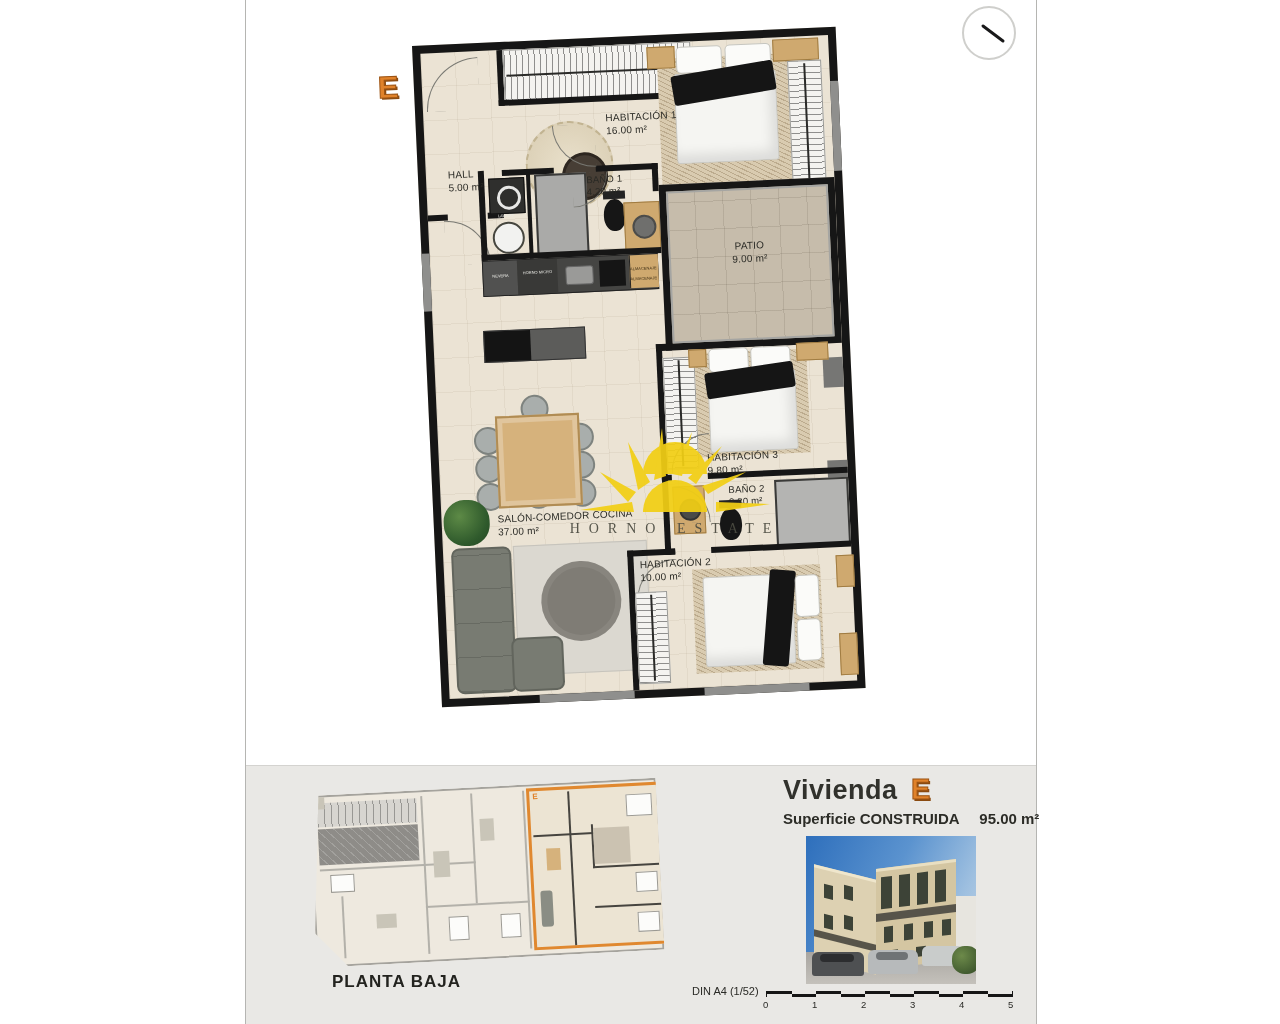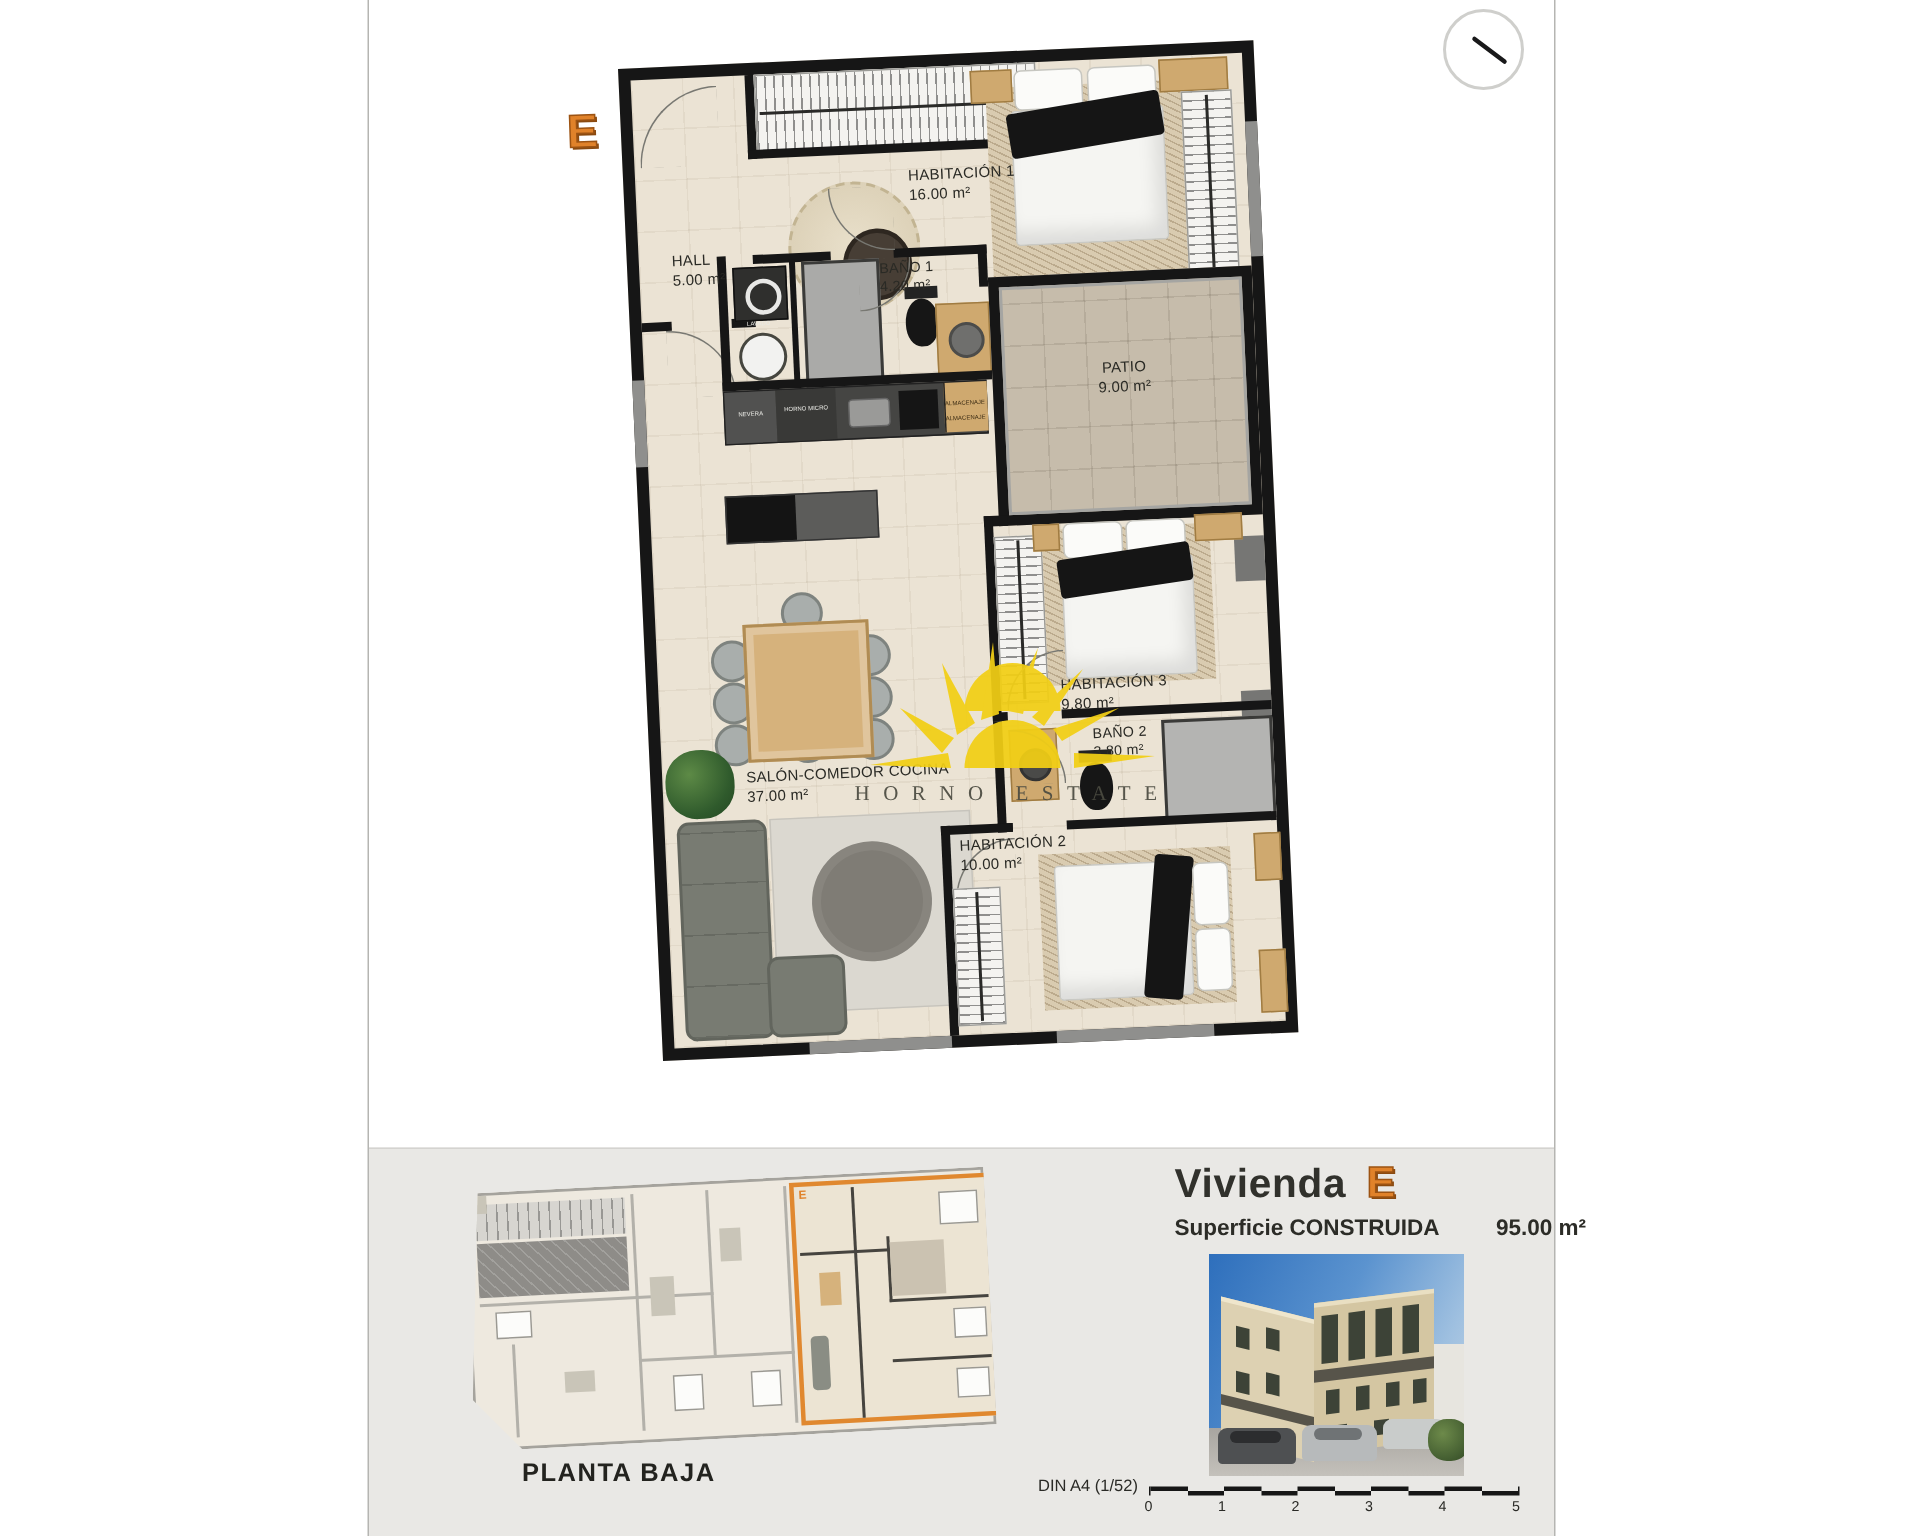--- a/index.html
+++ b/index.html
@@ -50,39 +50,39 @@
   .patio .glaze{position:absolute;left:0;top:0;right:0;bottom:0;border:2px solid #a5a5a2;}
   .unitE{position:absolute;left:378px;top:70px;font-size:31px;font-weight:bold;color:#e0822a;
          -webkit-text-stroke:1px #9c5313;text-shadow:1.5px 1.5px 0 #8a4a10;transform:rotate(-2deg);}
   
   .wmark{position:absolute;left:543px;top:424px;width:264px;text-align:center;z-index:50;pointer-events:none;opacity:.93;}
   .wmark .ttl{font-family:"Liberation Serif",serif;font-size:42px;font-weight:600;letter-spacing:2px;color:#e9c41a;}
   .wmark .amp{color:#4b4b41;font-size:46px;}
   .wmark .sub{margin-top:1px;font-family:"Liberation Serif",serif;font-size:14px;letter-spacing:9px;color:#4b4b41;}
   
   .strip{position:absolute;left:246px;top:765px;width:790px;height:258px;background:#e9e8e5;border-top:1px solid #d4d3d0;}
-  .caption{position:absolute;left:348px;top:972px;font-size:17px;font-weight:bold;letter-spacing:1px;color:#23231f;}
+  .caption{position:absolute;left:332px;top:972px;font-size:17px;font-weight:bold;letter-spacing:1px;color:#23231f;}
   
   .mini{position:absolute;left:300px;top:790px;width:358px;height:188px;}
   .minibld{position:absolute;left:8px;top:6px;width:344px;height:168px;transform:rotate(-3deg);transform-origin:0 0;
            background:#eee9df;border:2px solid #a5a39d;
            clip-path:polygon(3% 0,100% 0,100% 100%,9% 100%,0 80%);}
   .mw{position:absolute;background:#b3b1aa;}
   .mwd{position:absolute;background:#46443f;}
   .mb{position:absolute;background:#fcfcfa;border:1px solid #9b9992;}
   .mf{position:absolute;background:#c9c5b8;}
   .miniE{position:absolute;left:216px;top:2px;width:134px;height:162px;box-sizing:border-box;border:3px solid #e0882f;background:#ece4d3;}
   .miniEletter{position:absolute;left:3px;top:1px;font-size:8px;font-weight:bold;color:#e0822a;}
   
   .vivrow{position:absolute;left:783px;top:773px;}
   .vivrow .pre{font-size:27px;font-weight:bold;letter-spacing:.5px;color:#31312c;}
   .vivrow .unit{font-size:29px;font-weight:bold;color:#e0822a;-webkit-text-stroke:1px #9c5313;
                 text-shadow:1.5px 1.5px 0 #8a4a10;margin-left:9px;}
   .suprow{position:absolute;left:783px;top:810px;font-size:15px;font-weight:bold;color:#2c2c27;}
-  .suprow .val{margin-left:34px;}
+  .suprow .val{margin-left:16px;}
   
   .photo{position:absolute;left:806px;top:836px;width:170px;height:148px;overflow:hidden;
          background:linear-gradient(115deg,#2e6fbc 0%,#5b93cf 45%,#9fc0e0 78%,#c6d5e4 100%);}
   .ph-ground{position:absolute;left:0;top:116px;width:170px;height:32px;background:linear-gradient(#a8a5a0,#c4c1bb);}
   .ph-wbldg{position:absolute;left:128px;top:60px;width:42px;height:60px;background:#e7e5df;border-left:2px solid #c9c7c0;}
   .ph-left{position:absolute;left:8px;top:36px;width:62px;height:92px;background:#ddd1b2;transform:skewY(14deg);
            border-top:3px solid #efe6cc;}
   .ph-front{position:absolute;left:70px;top:28px;width:80px;height:98px;background:#d4c6a2;transform:skewY(-7deg);
             border-top:3px solid #e9dfc2;}
   .ph-strip{position:absolute;background:#3d4337;}

